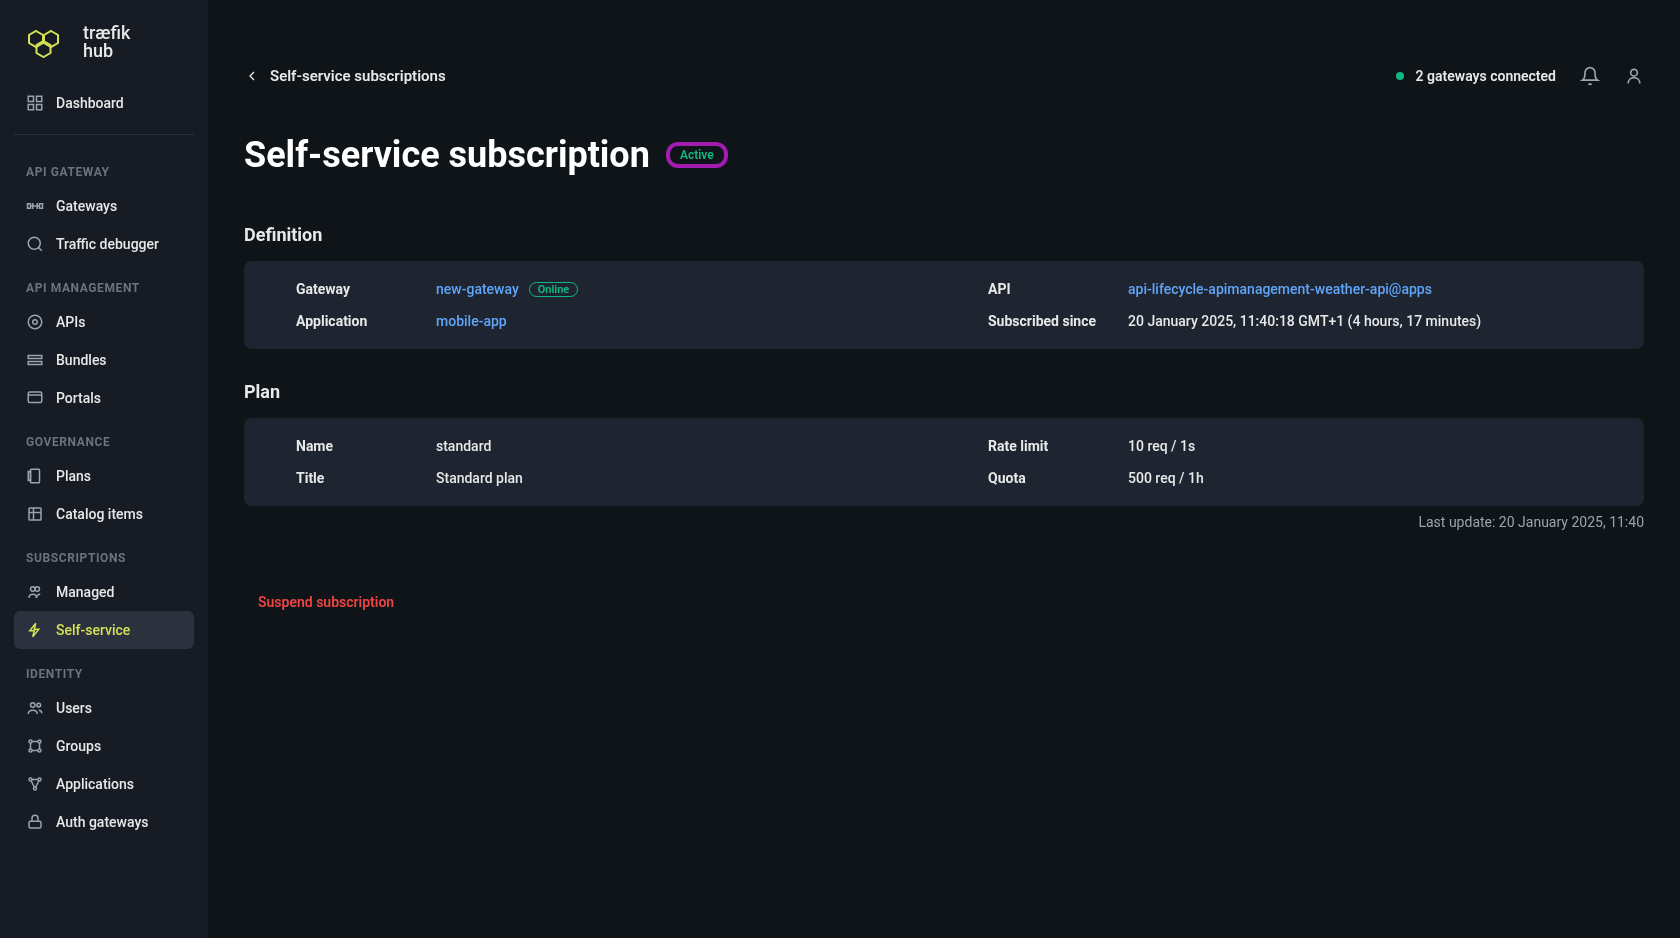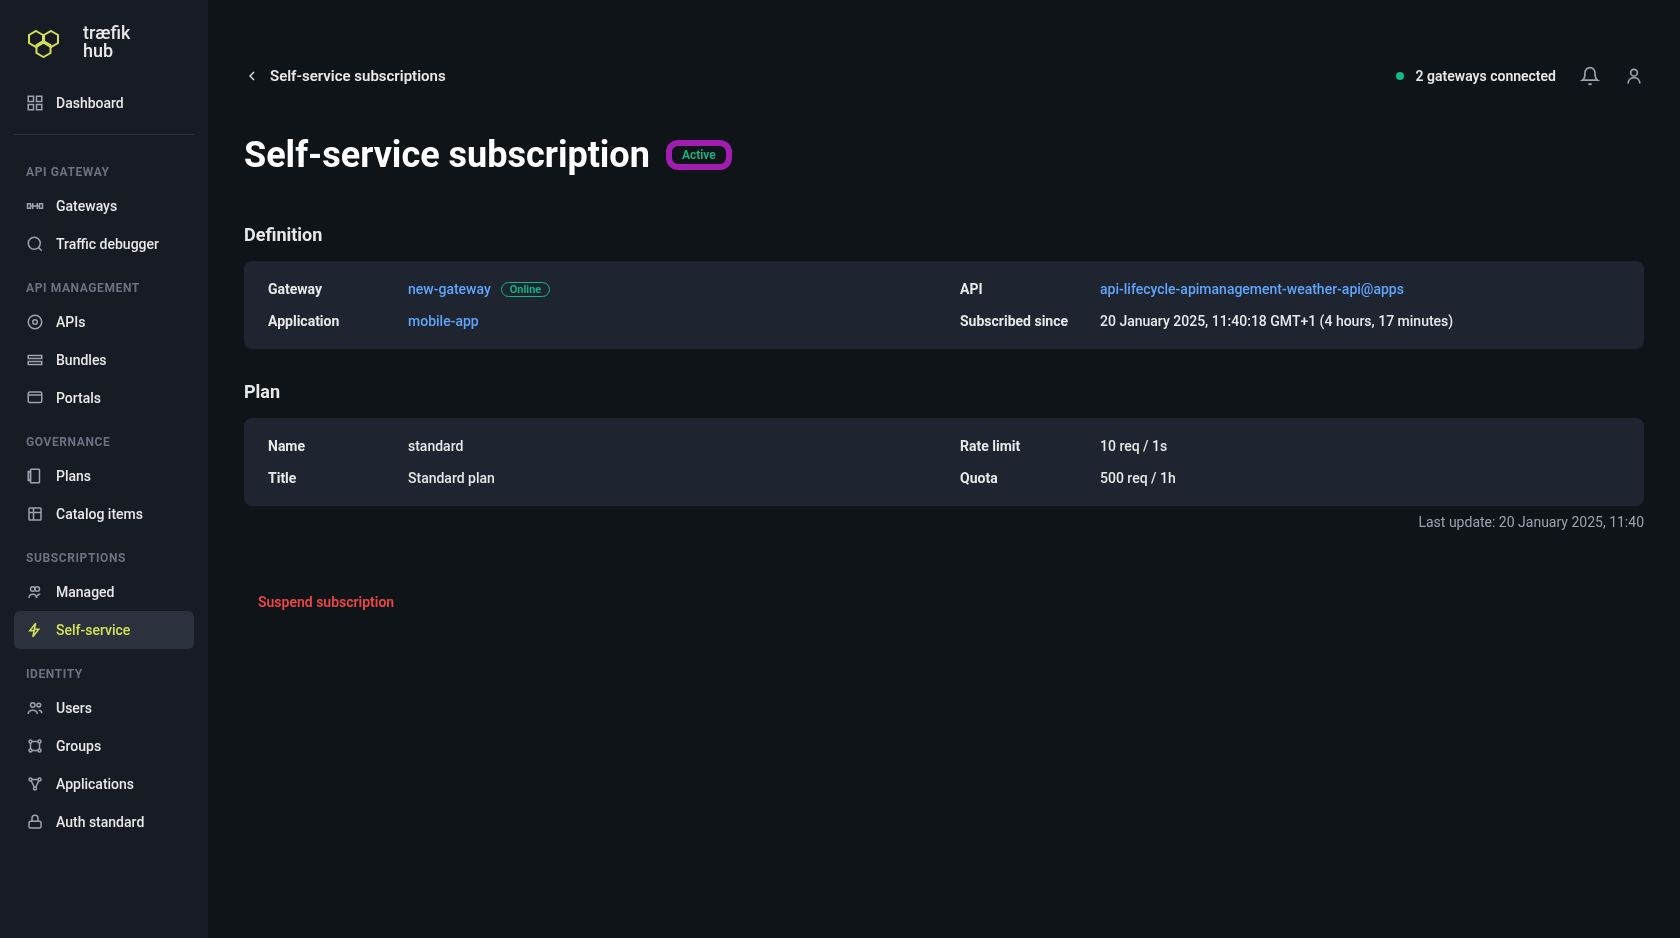--- a/index.html
+++ b/index.html
@@ -210,21 +210,21 @@
       font-size: 36px;
       font-weight: 700;
       color: #ffffff;
     }
 
     .status-badge {
       display: inline-flex;
       align-items: center;
       padding: 2px 10px;
       border-radius: 12px;
-      border: 6px solid #a21caf;
+      border: 4px solid #a21caf;
       font-size: 12px;
       font-weight: 600;
       color: #10b981;
     }
 
     .section {
       margin-bottom: 32px;
     }
 
     .section-title {
@@ -251,20 +251,21 @@
       display: flex;
       align-items: baseline;
     }
 
     .field-label {
       font-size: 14px;
       font-weight: 700;
       color: #e8e8e8;
       width: 140px;
       flex-shrink: 0;
+      margin-left: 28px;
     }
 
     .field-value {
       font-size: 14px;
       font-weight: 500;
       color: #e8e8e8;
     }
 
     .field-value.link {
       color: #60a5fa;
@@ -489,21 +490,21 @@
       <span class="nav-label">Applications</span>
     </div>
 
     <div class="nav-item">
       <span class="nav-icon">
         <svg viewBox="0 0 24 24">
             <rect x="4" y="11" width="16" height="9" rx="2"></rect>
             <path d="M8 11V7a4 4 0 018 0v4"></path>
           </svg>
       </span>
-      <span class="nav-label">Auth standard</span>
+      <span class="nav-label">Auth gateways</span>
     </div>
   </nav>
 </aside>
 
 <main class="main">
 
   <div class="topbar">
     <div class="breadcrumb">
       <span class="breadcrumb-back">
         <svg viewBox="0 0 24 24">

